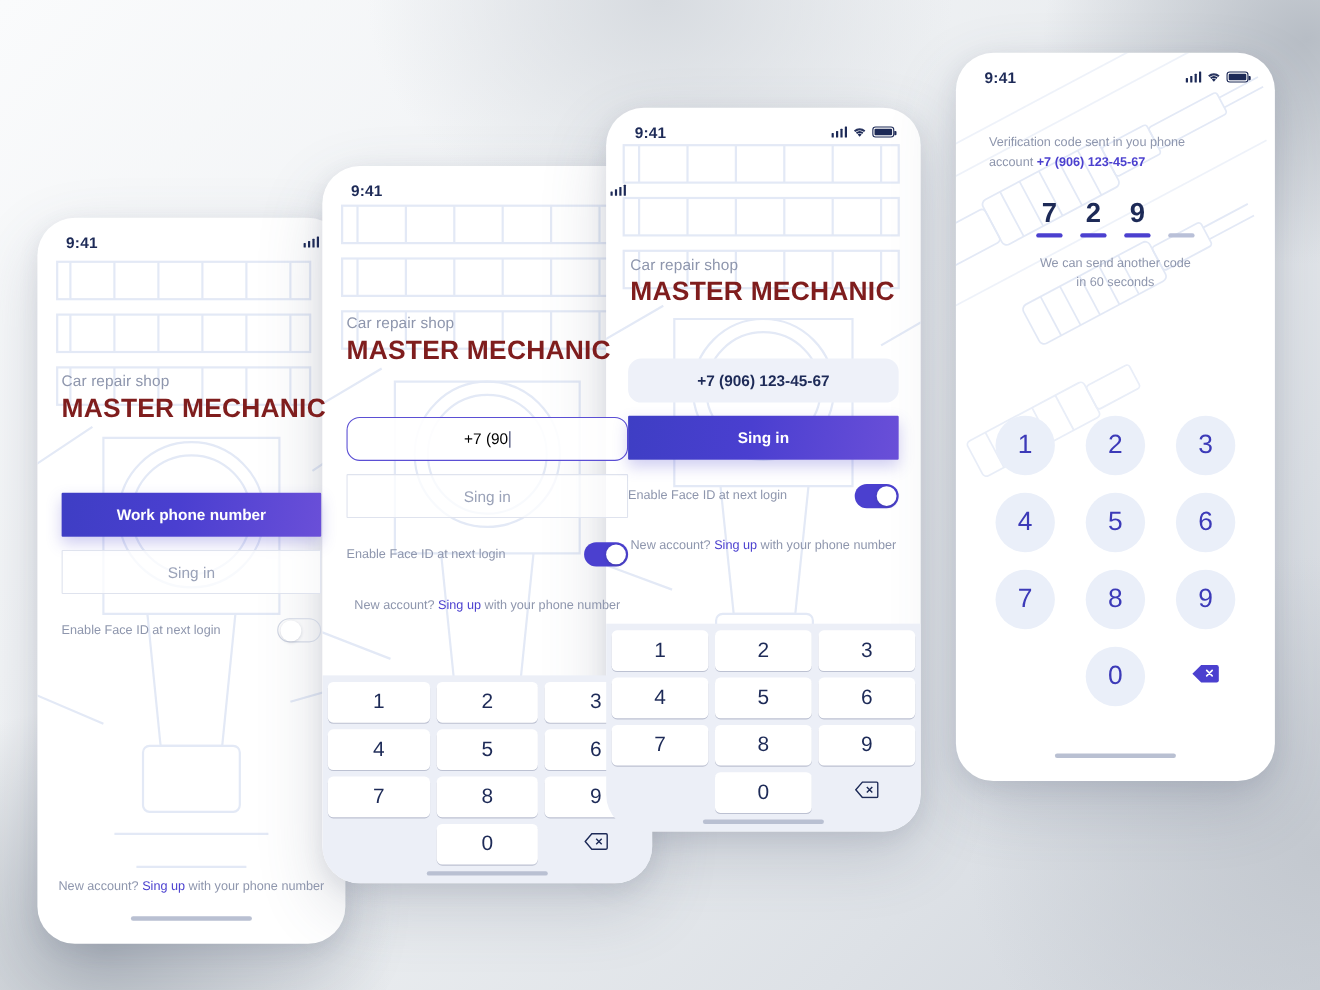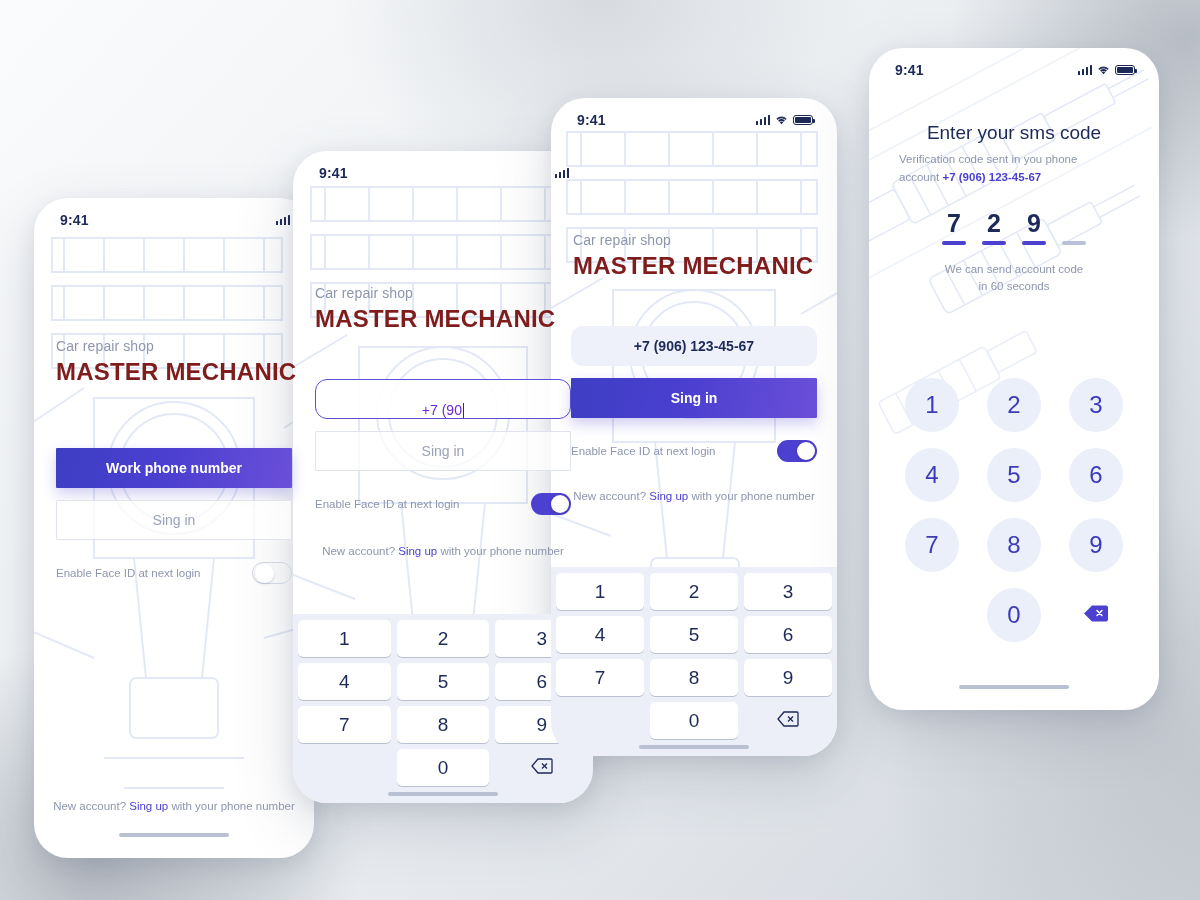--- a/index.html
+++ b/index.html
@@ -82,22 +82,21 @@
     background: rgba(255,255,255,.75); color: #9aa2b8; font-weight: normal;
     border: 1px solid #dfe3ee;
   }
   .input-field {
     display: flex; align-items: center; justify-content: center;
     height: 40px; border-radius: 12px; font-size: 14px; font-weight: bold;
     color: #1d2a57; background: #eef1f9; position: relative; z-index: 4;
   }
   .input-active {
     background: rgba(255,255,255,.9); border: 1.6px solid #5b4fd4; font-weight: normal;
-    color: #6d28d9;
-    align-items: flex-end;
+    color: #000000;
   }
   .caret {
     display: inline-block; width: 1.2px; height: 15px; background: #2b3361;
     margin-left: 1px; vertical-align: -2px;
   }
 
   .toggle-row {
     display: flex; align-items: center; justify-content: space-between;
     position: relative; z-index: 4;
   }
@@ -452,21 +451,20 @@
               <path d="M6.5 5.9c.9 0 1.7.3 2.3.9l1.1-1.3a5.2 5.2 0 00-6.8 0l1.1 1.3c.6-.6 1.4-.9 2.3-.9z"></path>
             </svg>
           </span>
           <span class="battery">
               <span></span>
             </span>
         </div>
       </div>
 
       <div style="position:relative; z-index:4; padding:0 30px; margin-top:44px;">
-        <div class="sms-title">Enter your sms code</div>
         <div class="sms-sub">
           <span>Verification code sent in you phone</span><br>
           <span>account </span><b>+7 (906) 123-45-67</b>
         </div>
 
         <div class="code-row">
           <div class="code-cell">
             <div class="code-digit">7</div>
             <div class="code-bar"></div>
           </div>
@@ -478,21 +476,21 @@
             <div class="code-digit">9</div>
             <div class="code-bar"></div>
           </div>
           <div class="code-cell">
             <div class="code-digit"></div>
             <div class="code-bar empty"></div>
           </div>
         </div>
 
         <div class="sms-timer">
-          <span>We can send account code</span><br>
+          <span>We can send another code</span><br>
           <span>in 60 seconds</span>
         </div>
       </div>
 
       <div class="keypad-round" style="top:330px;">
         <div class="krow">
           <div class="key">1</div>
           <div class="key">2</div>
           <div class="key">3</div>
         </div>

